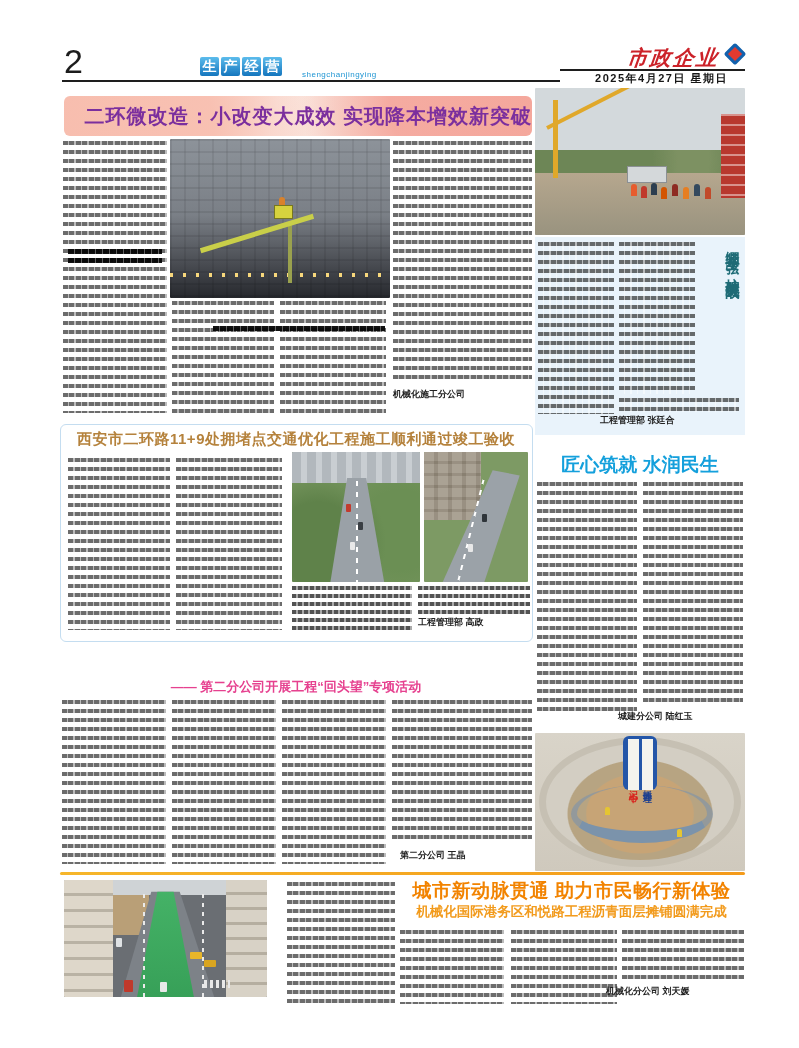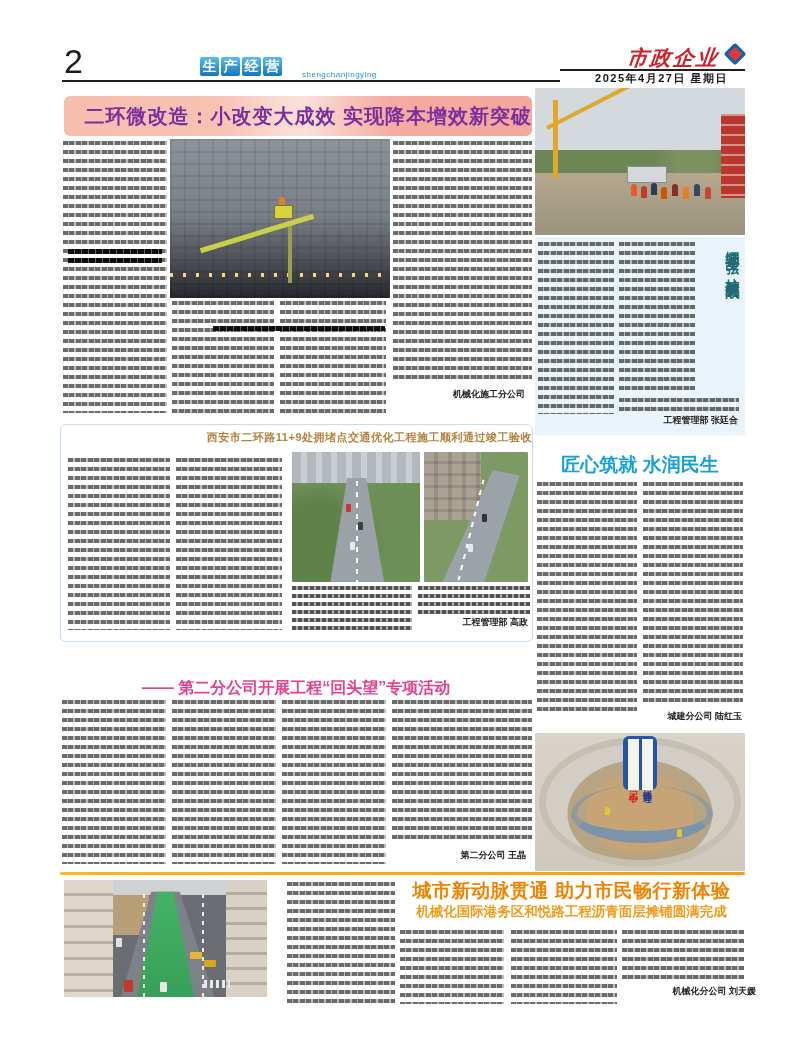--- a/index.html
+++ b/index.html
@@ -23,32 +23,32 @@
   .logo .d1{position:absolute;inset:0;transform:rotate(45deg);background:#1261ad;border-radius:2px;}
   .logo .d2{position:absolute;inset:3px;transform:rotate(45deg);background:#e13a30;}
   .dateline{right:71px;top:71px;font-size:11px;font-weight:bold;color:#161616;letter-spacing:1.5px;}
   
   .ft{position:absolute;opacity:.85;background-image:
       repeating-linear-gradient(to right, rgba(255,255,255,0) 0 5px, rgba(255,255,255,.55) 5px 6.5px),
       repeating-linear-gradient(to bottom, rgba(40,40,40,.8) 0 4.5px, rgba(0,0,0,0) 4.5px 9px);}
   .ft-bold{position:absolute;background-image:
       repeating-linear-gradient(to right, rgba(255,255,255,0) 0 6px, rgba(255,255,255,.35) 6px 7px),
       repeating-linear-gradient(to bottom, rgba(5,5,5,.95) 0 5.5px, rgba(0,0,0,0) 5.5px 9px);}
-  .byline{position:absolute;font-size:9px;color:#222;text-align:right;font-weight:bold;}
+  .byline{position:absolute;font-size:9px;color:#222;font-weight:bold;}
   
   .banner{left:64px;top:96px;width:468px;height:40px;border-radius:6px;
     background:
       radial-gradient(circle at 85% 20%, rgba(244,160,150,.8) 0 18%, rgba(0,0,0,0) 40%),
       radial-gradient(circle at 15% 80%, rgba(248,190,175,.9) 0 20%, rgba(0,0,0,0) 45%),
       linear-gradient(100deg,#f3bcab,#fbe7e0 45%,#f5c5b4);
     text-align:right;line-height:40px;font-size:20px;font-weight:bold;color:#7b2f9e;letter-spacing:1px;}
-  .h-brown{left:60px;top:430px;width:472px;text-align:right;font-size:11px;font-weight:bold;color:#b5823c;letter-spacing:.5px;}
+  .h-brown{left:60px;top:430px;width:472px;text-align:center;font-size:15px;font-weight:bold;color:#b5823c;letter-spacing:.5px;}
   .h-blue{left:535px;top:452px;width:210px;text-align:center;font-size:19px;font-weight:bold;color:#14a0dc;}
   .h-mag{left:60px;top:650px;width:472px;text-align:center;font-size:20px;font-weight:bold;color:#e60a7e;letter-spacing:1px;}
-  .h-mag-sub{left:60px;top:678px;width:472px;text-align:center;font-size:16px;font-weight:bold;color:#e6418f;}
+  .h-mag-sub{left:60px;top:678px;width:472px;text-align:center;font-size:13px;font-weight:bold;color:#e6418f;}
   .h-or{left:398px;top:878px;width:347px;text-align:center;font-size:19px;font-weight:bold;color:#f28300;letter-spacing:.5px;}
   .h-or-sub{left:398px;top:903px;width:347px;text-align:center;font-size:13.5px;font-weight:bold;color:#f29b1d;}
   .v-head{left:702px;top:240px;width:40px;height:160px;writing-mode:vertical-rl;text-orientation:upright;
     font-size:14px;font-weight:bold;color:#1f6b76;letter-spacing:2px;text-shadow:0 0 1px #bfe4e8;}
   .sec2-box{left:60px;top:424px;width:471px;height:216px;border:1px solid #c4ddf0;border-radius:6px;}
   .tint{left:535px;top:237px;width:210px;height:198px;background:#e9f3fb;}
   .sep{left:60px;top:872px;width:685px;height:3px;background:linear-gradient(90deg,#f6b62a,#f49a1a);border-radius:2px;}
   
   .photo{position:absolute;overflow:hidden;border-radius:1px;}
   .pA{left:170px;top:139px;width:220px;height:159px;background:linear-gradient(180deg,#8d939a,#7a7f86 48%,#4a4d53 78%,#26282d);}
@@ -254,15 +254,15 @@
     <div class="veh" style="left:96px;top:102px;width:7px;height:10px;background:#e8e8e8;"></div>
     <div class="veh" style="left:52px;top:58px;width:6px;height:9px;background:#dfe2e4;"></div>
   </div>
 
   <div class="ft" style="left:287px;top:882px;width:108px;height:122px;"></div>
   <div class="abs h-or-sub">机械化国际港务区和悦路工程沥青面层摊铺圆满完成</div>
   <div class="abs h-or">城市新动脉贯通  助力市民畅行新体验</div>
   <div class="ft" style="left:400px;top:930px;width:104px;height:74px;"></div>
   <div class="ft" style="left:511px;top:930px;width:106px;height:74px;"></div>
   <div class="ft" style="left:622px;top:930px;width:122px;height:52px;"></div>
-  <div class="byline" style="left:630px;top:985px;width:126px;">机械化分公司 刘天媛</div>
+  <div class="byline" style="left:606px;top:985px;width:126px;">机械化分公司 刘天媛</div>
 
 </div>
 
 </body></html>

